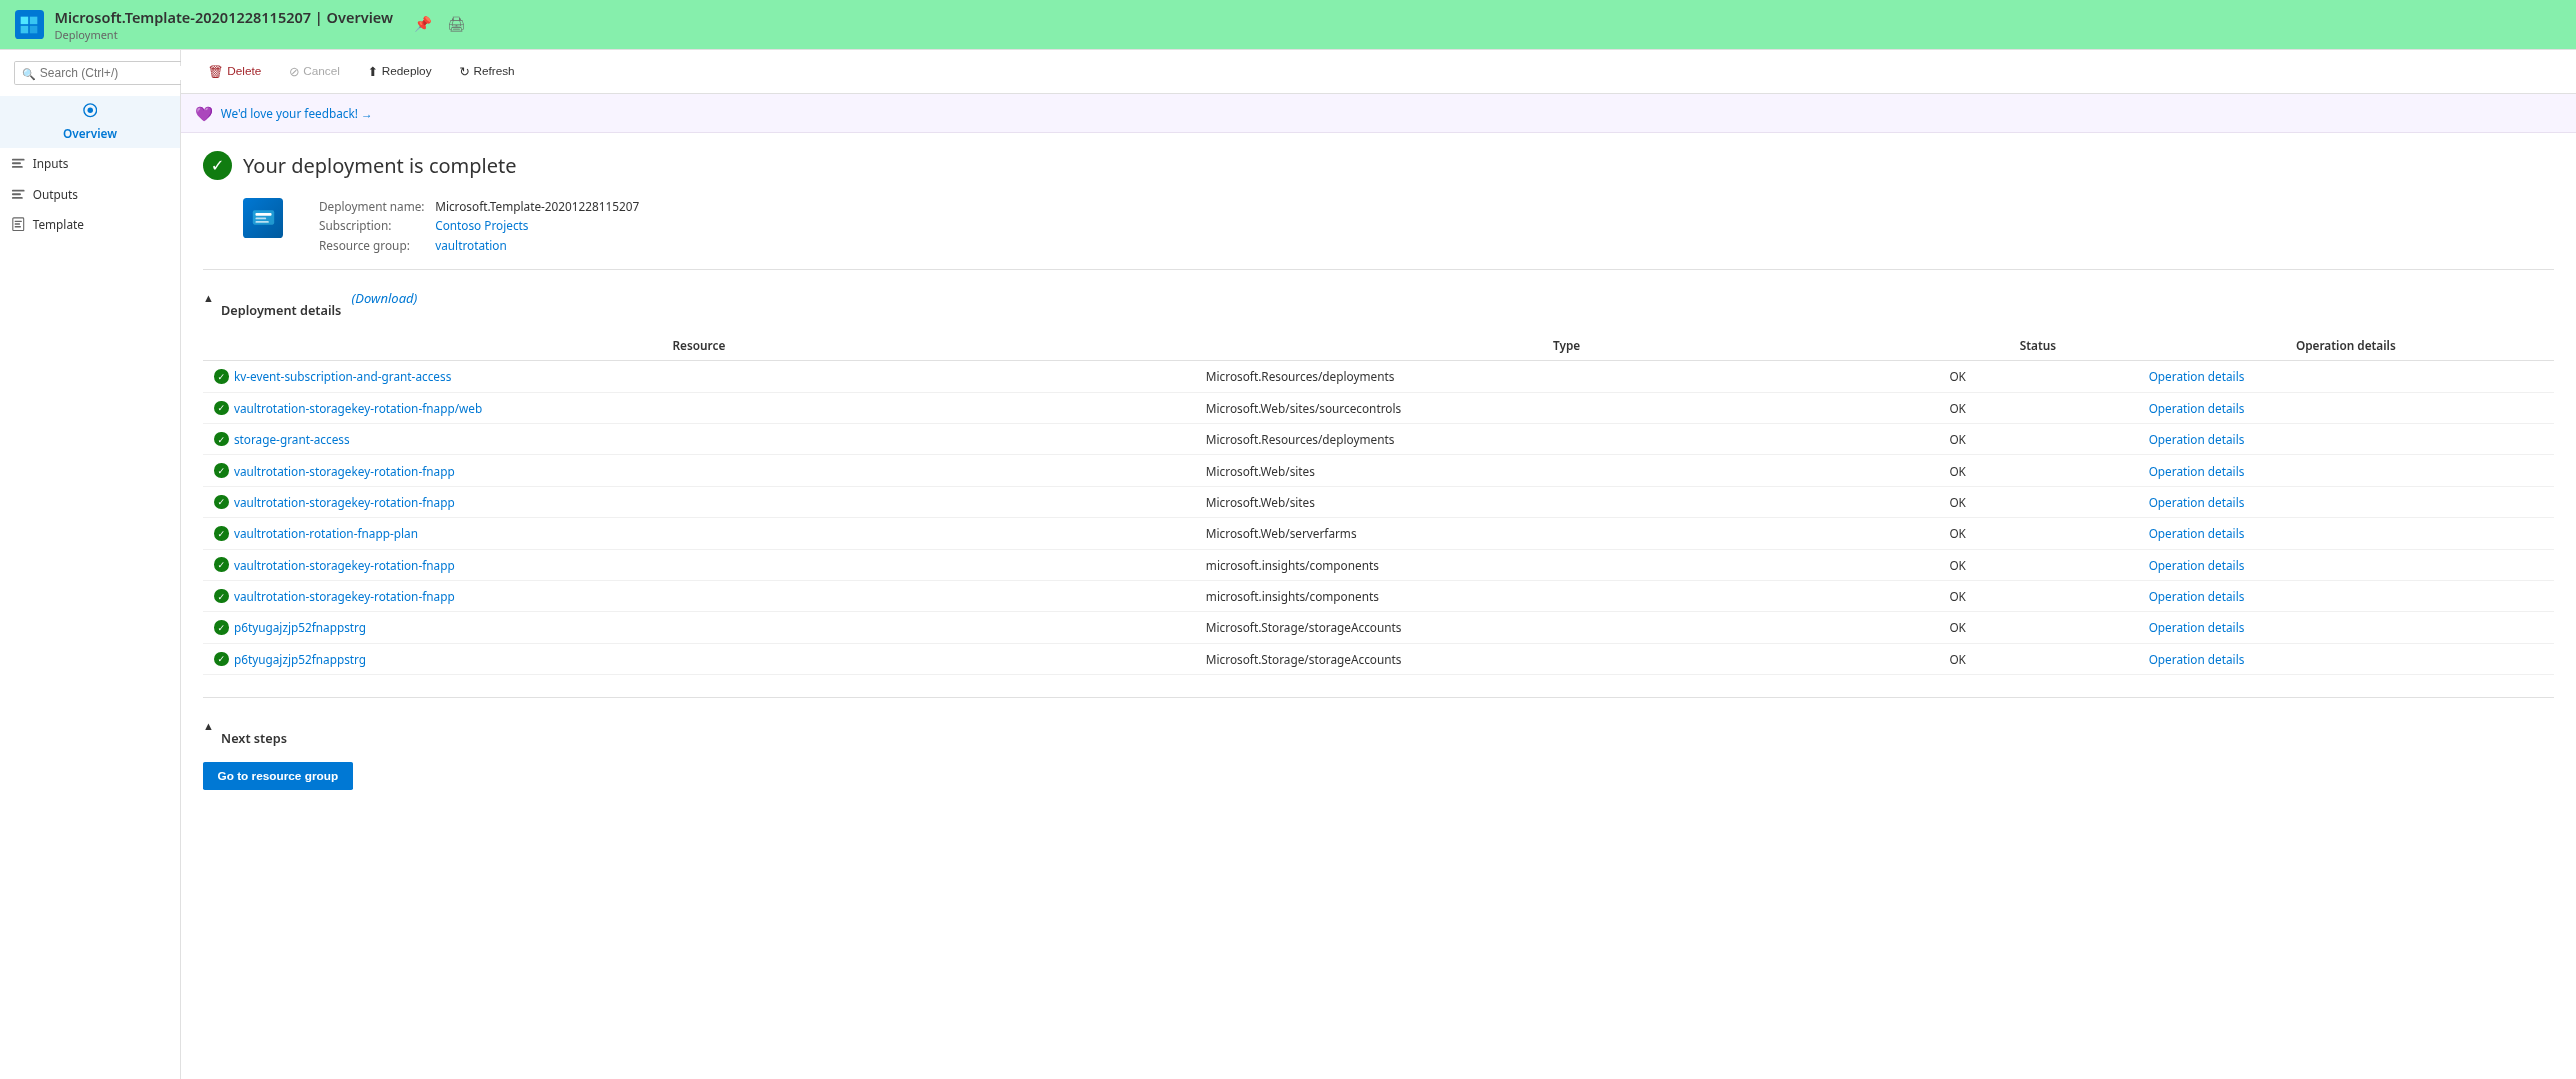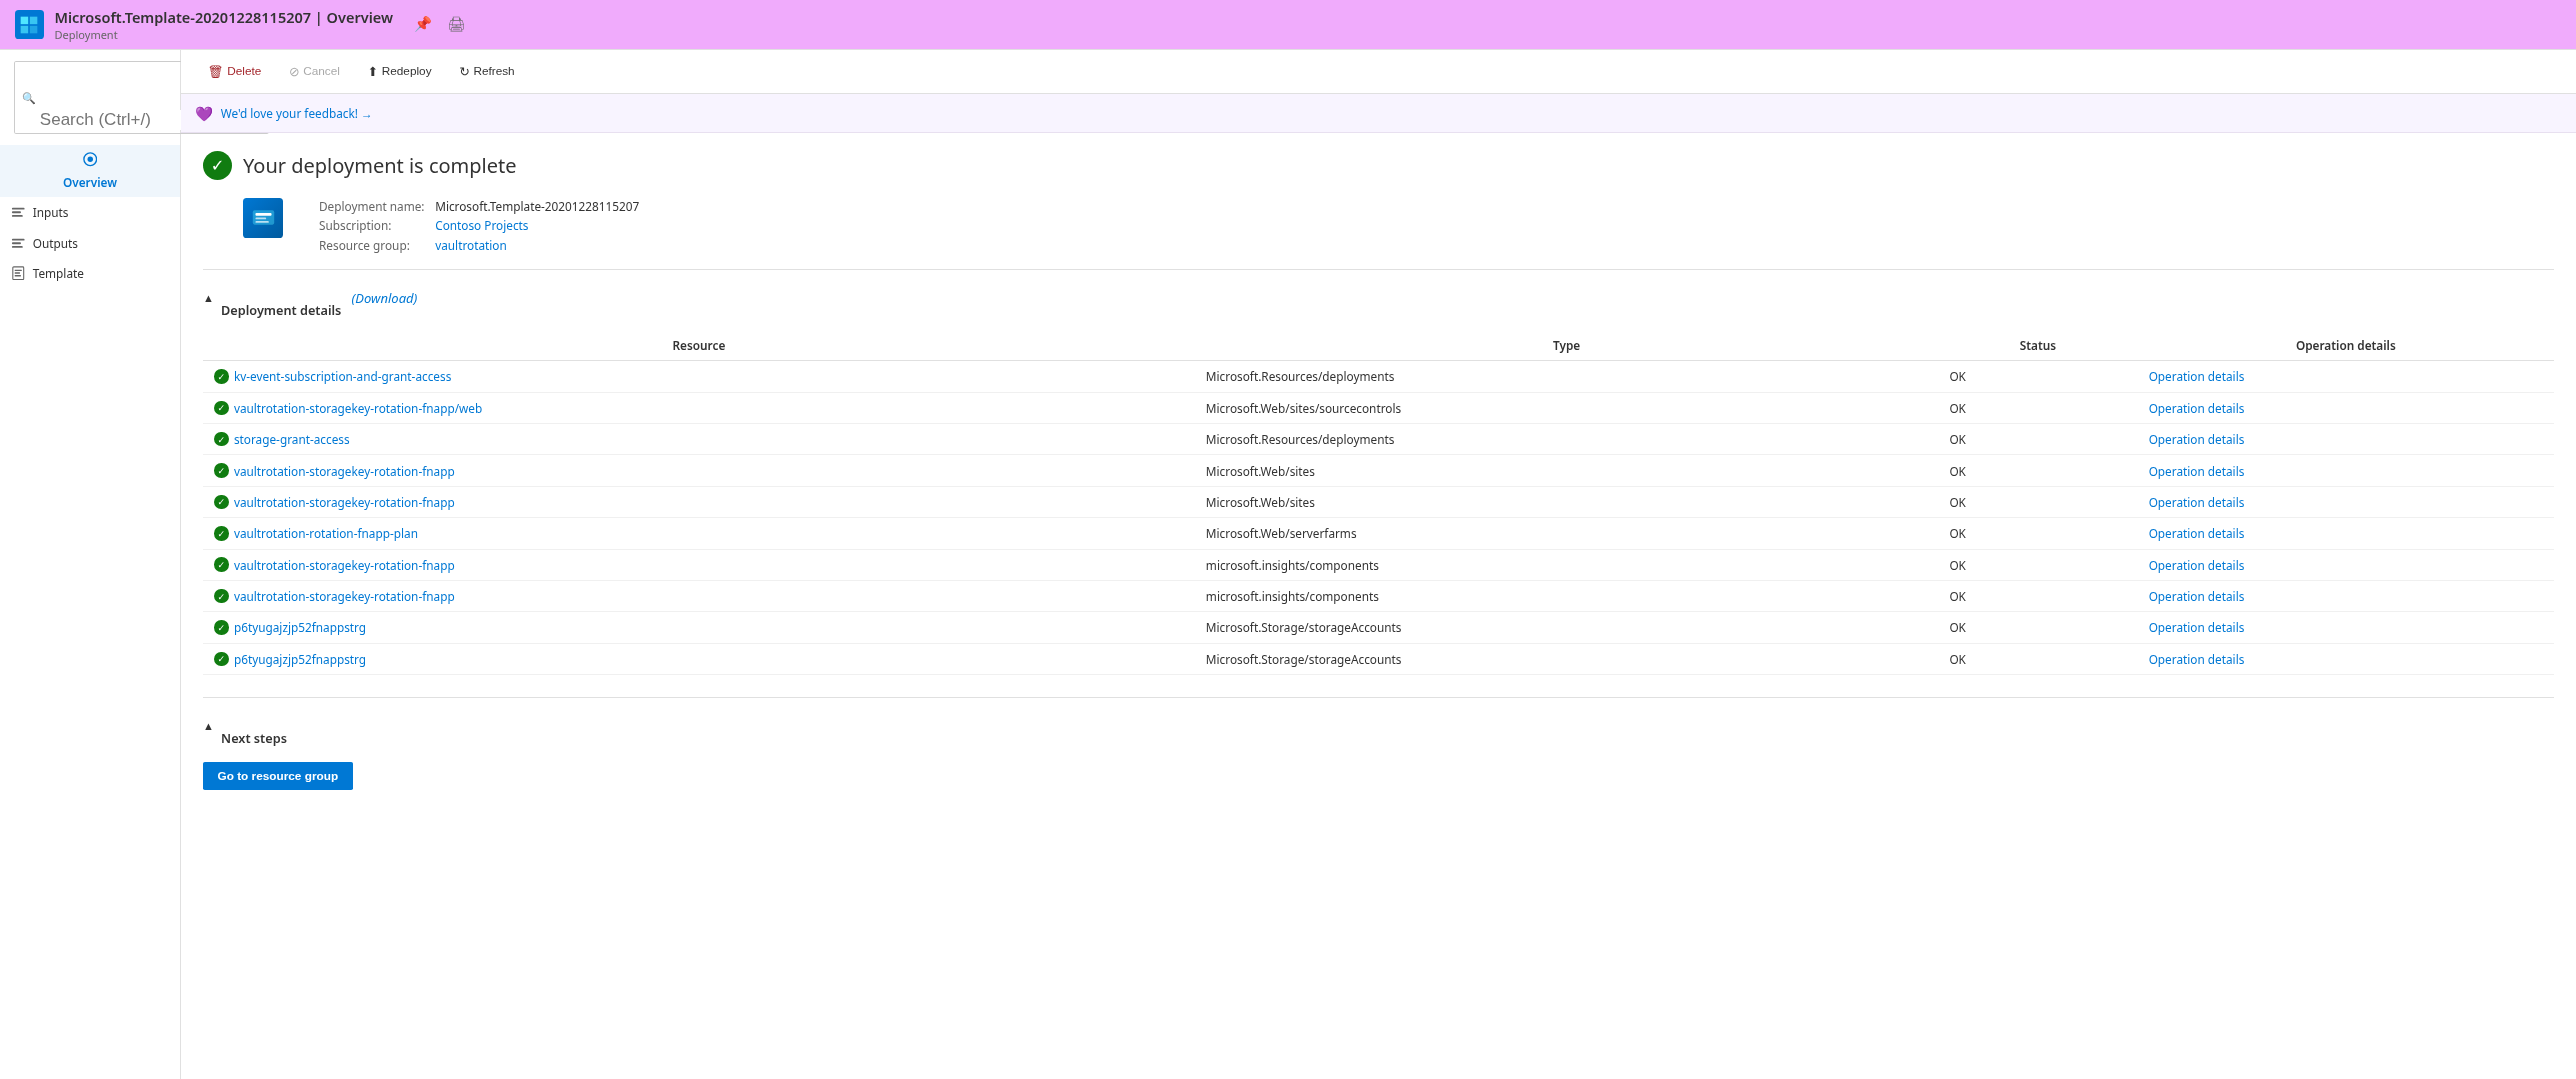--- a/index.html
+++ b/index.html
@@ -1,32 +1,32 @@
 <!DOCTYPE html>
 <html style="font-size:14.5px"><head>
   <meta charset="utf-8">
   <style>
     * { box-sizing: border-box; margin: 0; padding: 0; }
     body { font-family: 'Segoe UI', system-ui, sans-serif; font-size: 11.8px; color: #333; background: #fff; display: flex; flex-direction: column; height: 100vh; overflow: hidden; }
 
     
-    .top-bar { display: flex; align-items: center; padding: 7.2px 14.5px; border-bottom: 0.9px solid #e0e0e0; background: #f0abfc; gap: 11px; }
+    .top-bar { display: flex; align-items: center; padding: 7.2px 14.5px; border-bottom: 0.9px solid #e0e0e0; background: #86efac; gap: 11px; }
     .top-bar-icon { width: 29px; height: 29px; background: #0078d4; border-radius: 3.6px; display: flex; align-items: center; justify-content: center; color: white; font-size: 16.3px; flex-shrink: 0; }
     .top-bar-title { font-size: 14.5px; font-weight: 600; color: #333; }
     .top-bar-subtitle { font-size: 11px; color: #666; }
     .top-bar-actions { display: flex; gap: 7.2px; margin-left: 7.2px; }
     .top-bar-action { background: none; border: none; cursor: pointer; color: #666; font-size: 14.5px; padding: 3.6px; }
 
     
     .main-layout { display: flex; flex: 1; overflow: hidden; }
 
     
     .sidebar { width: 181px; border-right: 0.9px solid #e0e0e0; background: #fff; display: flex; flex-direction: column; flex-shrink: 0; }
     .search-box { display: flex; align-items: center; border: 0.9px solid #ccc; margin: 7.2px; border-radius: 1.8px; padding: 3.6px 7.2px; gap: 3.6px; }
-    .search-box input { border: none; outline: none; font-size: 17px; flex: 1; color: #333; margin-top: 44px; }
+    .search-box input { border: none; outline: none; font-size: 12px; flex: 1; color: #333; }
     .search-icon { color: #666; font-size: 11px; }
     .collapse-btn { background: none; border: none; cursor: pointer; color: #666; font-size: 11px; padding: 3.6px; }
     .sidebar-nav { flex: 1; }
     .sidebar-item { display: flex; align-items: center; gap: 7.2px; padding: 7.2px 11px; cursor: pointer; font-size: 11.8px; color: #333; }
     .sidebar-item.active { background: #eff6fc; color: #0078d4; font-weight: 600; flex-direction: column; }
     .sidebar-item .nav-icon { width: 14.5px; height: 14.5px; display: flex; align-items: center; justify-content: center; flex-shrink: 0; }
 
     
     .content-area { flex: 1; overflow-y: auto; display: flex; flex-direction: column; }
 

